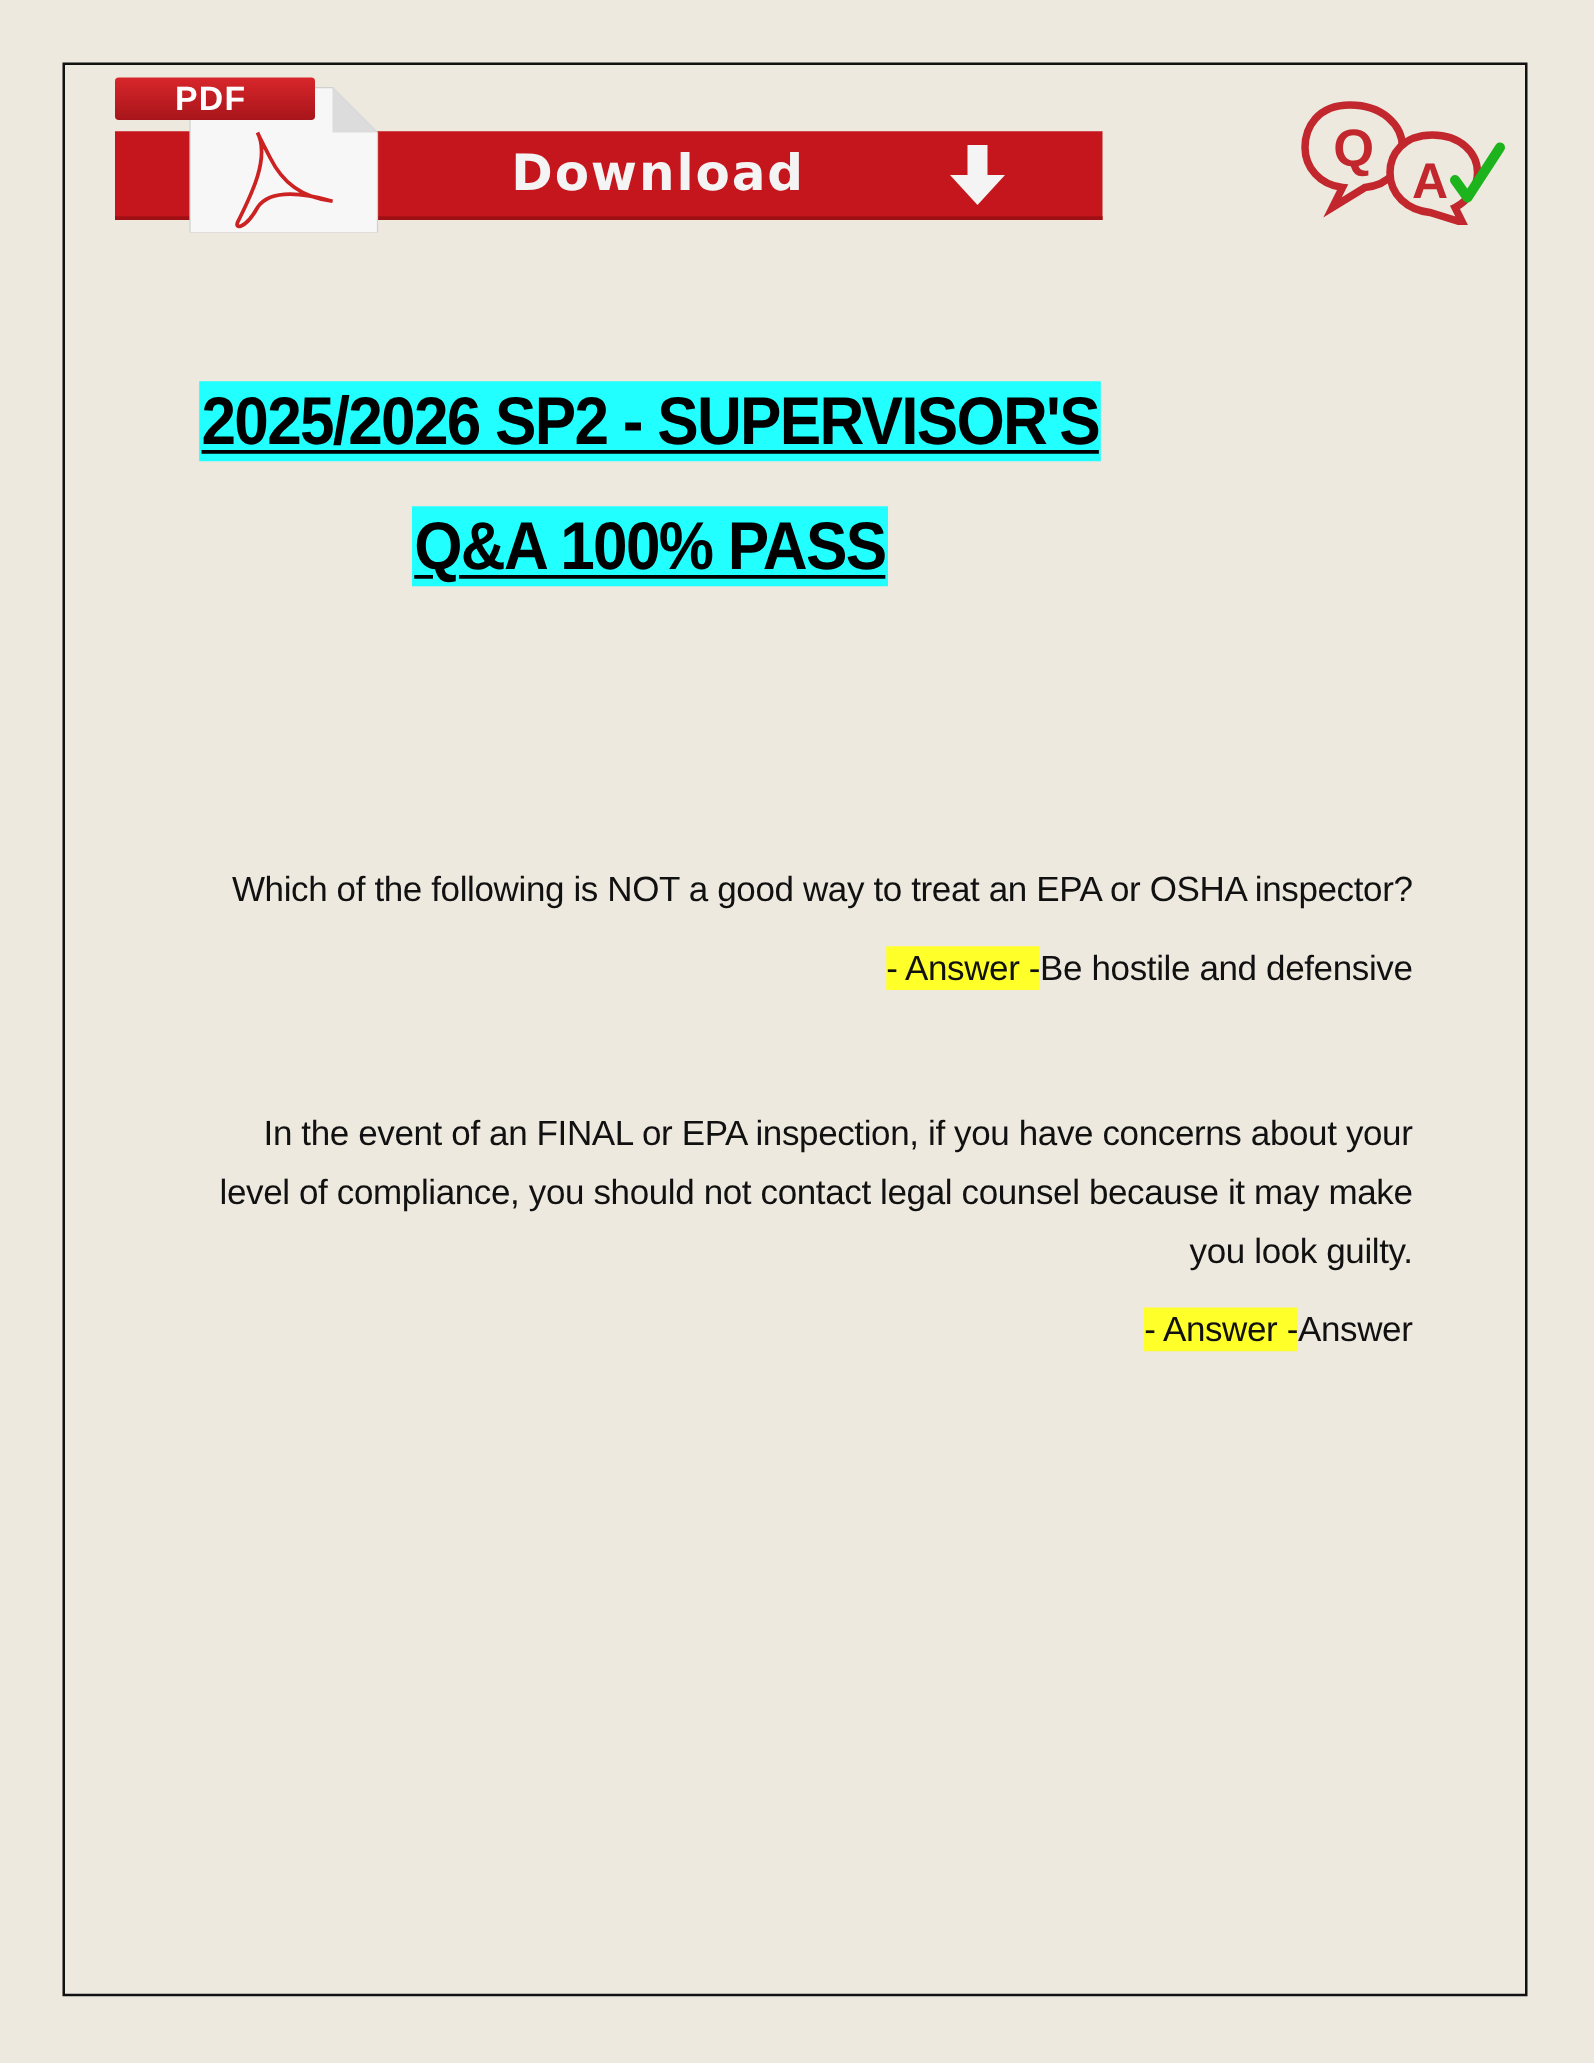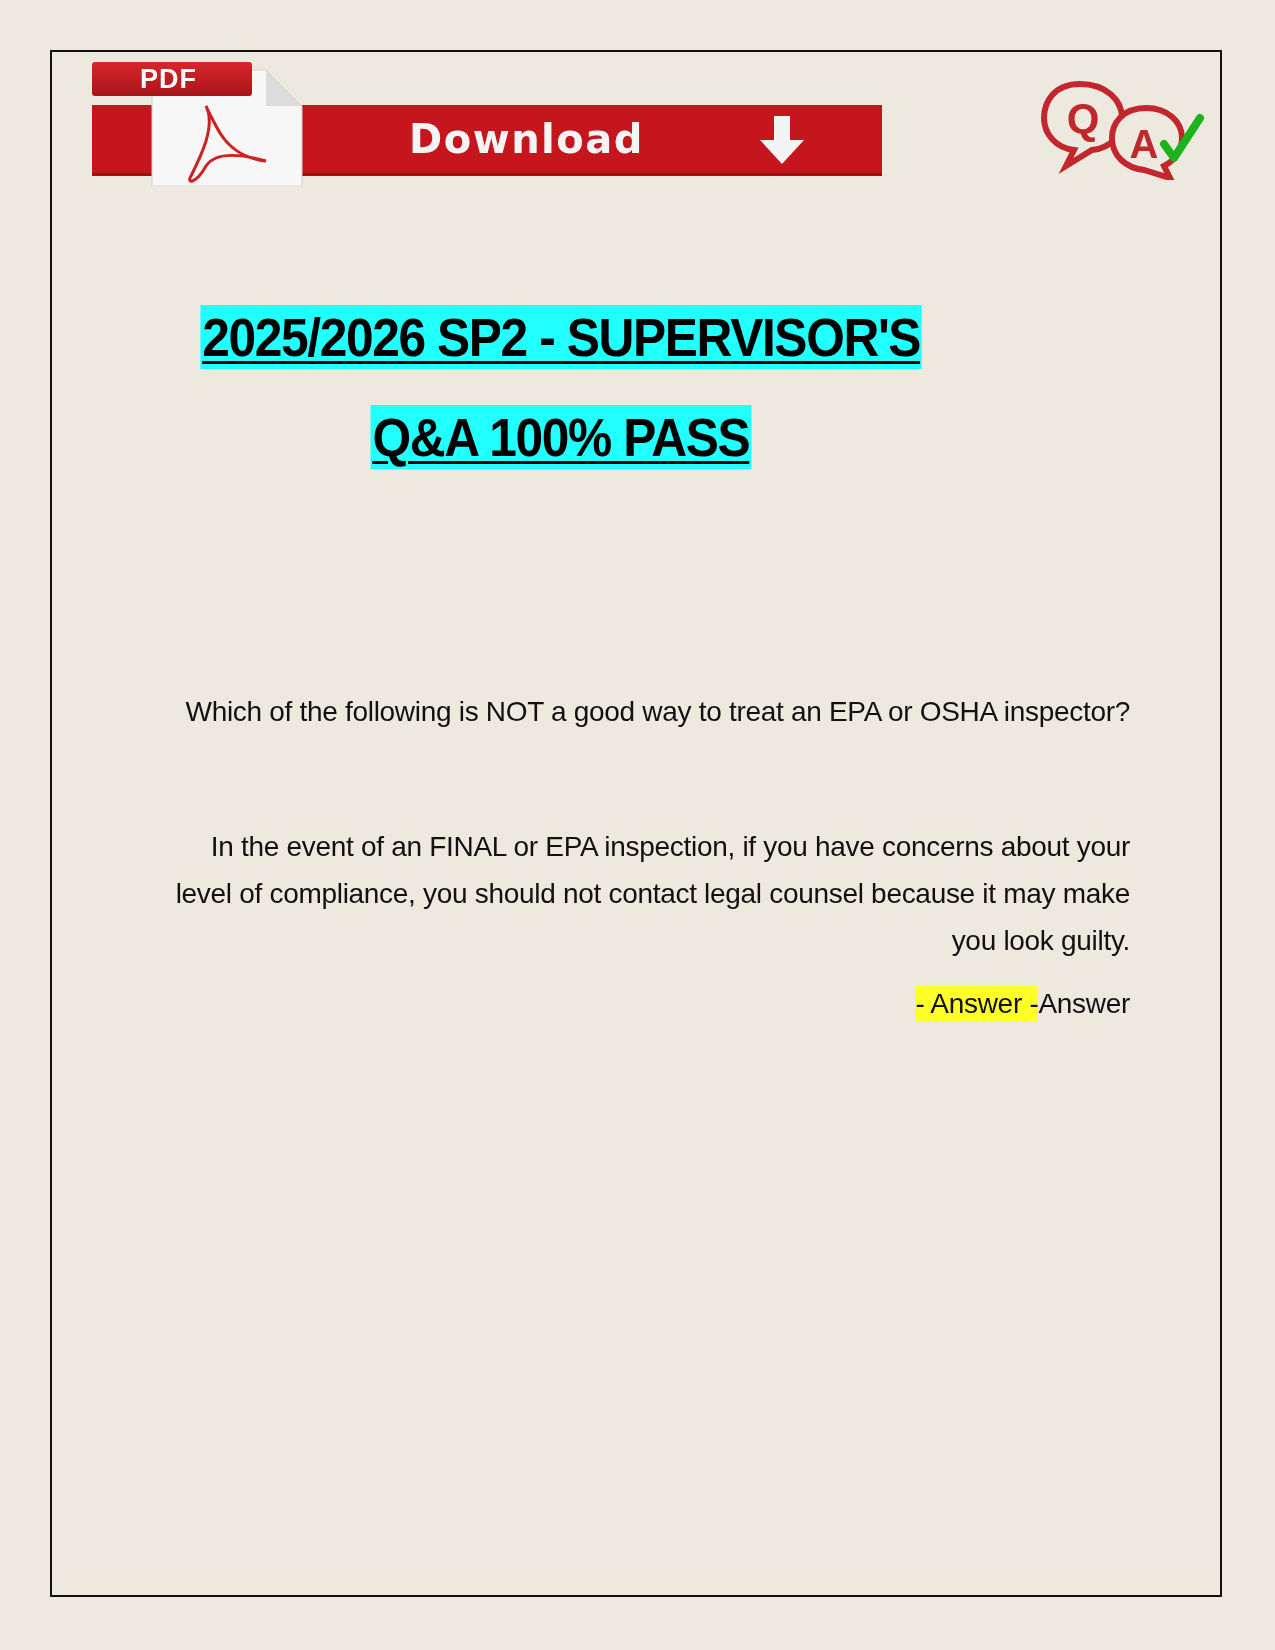--- a/index.html
+++ b/index.html
@@ -46,21 +46,20 @@
   }
   .banner-arrow {
     position: absolute; left: 660px; top: 50px; width: 60px; height: 60px;
   }
   .qa-logo { position: absolute; left: 1040px; top: 78px; width: 170px; height: 102px; }
 
   
   .title-block {
     position: absolute; left: 0; width: 1040px; top: 305px;
     text-align: center;
-    margin-left: 41px;
   }
   .title-line { height: 100px; display: flex; justify-content: center; }
   .title-line span {
     background: #22ffff;
     color: #000;
     font-weight: bold;
     font-size: 54px;
     line-height: 64px;
     height: 64px;
     padding: 0 2px;
@@ -123,18 +122,19 @@
       <span>2025/2026 SP2 - SUPERVISOR'S</span>
     </div>
   <div class="title-line">
       <span>Q&amp;A 100% PASS</span>
     </div>
 </div>
 
 <div class="qa-list">
   <div class="qa-item">
     <p class="question">Which of the following is NOT a good way to treat an EPA or OSHA inspector?</p>
+    <div class="answer"><span class="prefix">- Answer -</span><span>Be hostile and defensive</span></div>
   </div>
   <div class="qa-item" style="margin-top:88px;">
     <p class="question">In the event of an FINAL or EPA inspection, if you have concerns about your level of compliance, you should not contact legal counsel because it may make you look guilty.</p>
     <div class="answer"><span class="prefix">- Answer -</span><span>Answer</span></div>
   </div>
 </div>
 
 </body></html>

